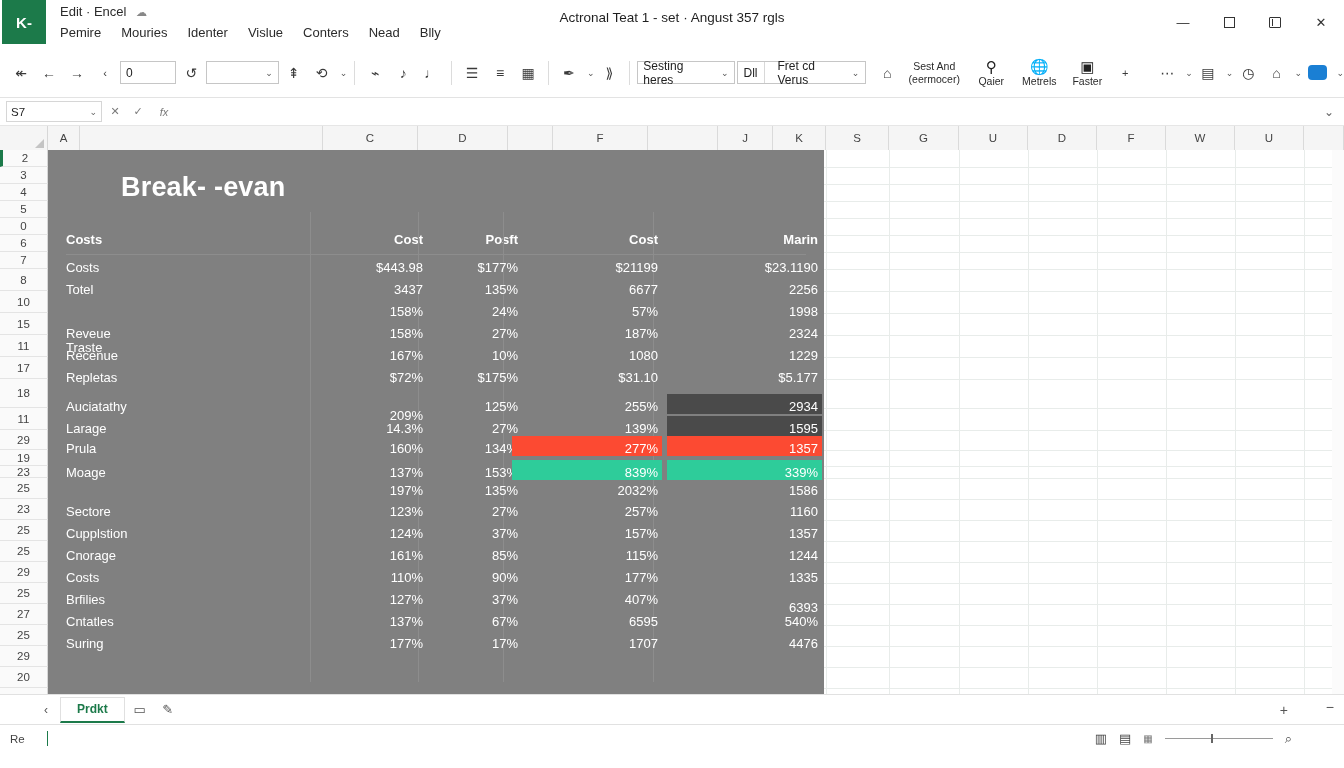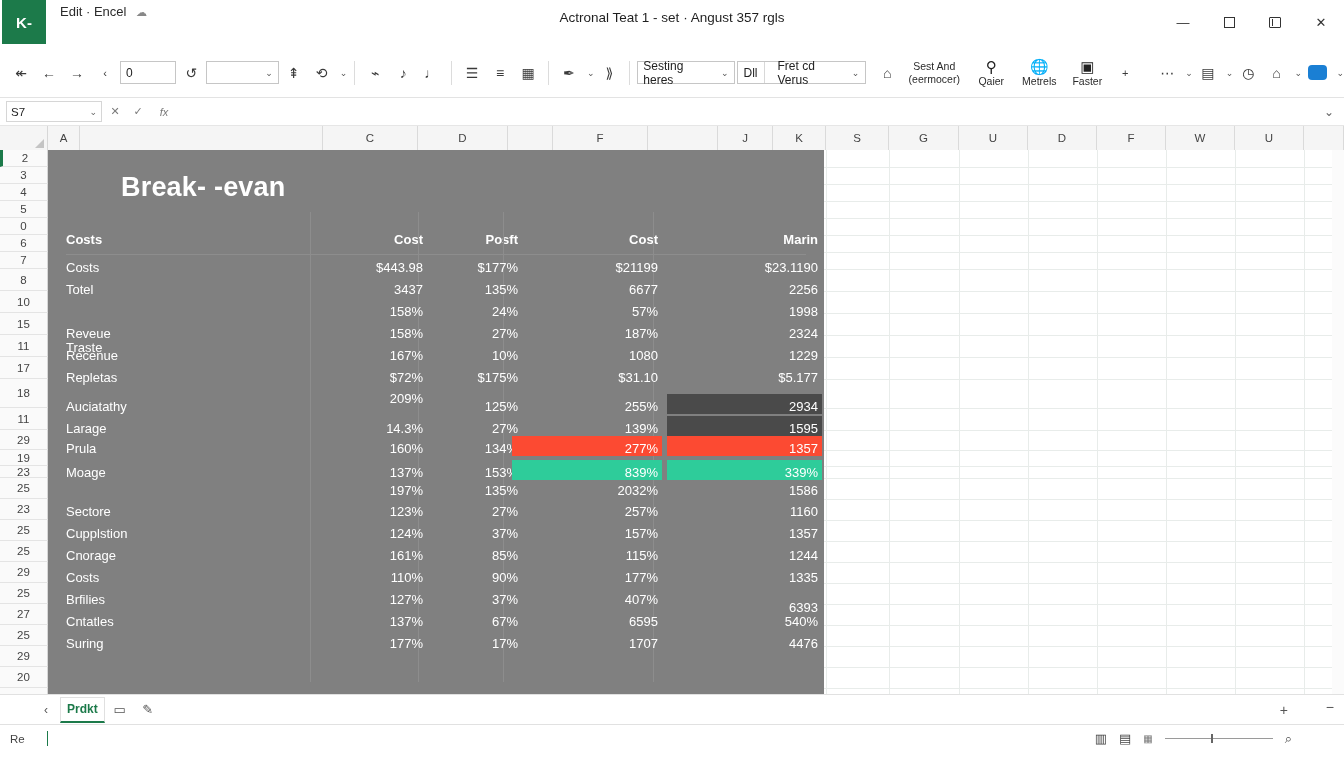--- a/index.html
+++ b/index.html
@@ -125,21 +125,21 @@
   .cell.r { justify-content:flex-end; }
   .vline { position:absolute; width:1px; background:#8d8d8d; }
   .hline { position:absolute; height:1px; background:#8d8d8d; }
   .hl { position:absolute; height:20px; }
 
   
   .tabsbar { position:relative; height:30px; background:#fff; border-top:1px solid #e1e1e1;
              display:flex; align-items:center; padding-left:34px; gap:2px; }
   .navarrow { width:24px; height:24px; display:flex; align-items:center; justify-content:center;
               font-size:12px; color:#555; }
-  .stab { height:26px; padding:0 6px; display:flex; align-items:center;
+  .stab { height:26px; padding:0 16px; display:flex; align-items:center;
           font-size:12px; color:#1c7a4a; font-weight:600;
           border:1px solid #e0e0e0; border-bottom:2px solid #1c7a4a; background:#fff; }
   .tabbtn { width:26px; height:24px; display:flex; align-items:center; justify-content:center;
             font-size:13px; color:#555; }
   .plus-r { position:absolute; right:56px; top:7px; font-size:14px; color:#555; }
   .minus-r { position:absolute; right:10px; top:4px; font-size:14px; color:#555; }
 
   
   .status { position:relative; height:28px; background:#fff; border-top:1px solid #e1e1e1;
             display:flex; align-items:center; padding:0 10px; }
@@ -155,20 +155,29 @@
 </head>
 <body>
 
 <div class="app">
 
   <div class="titlebar">
     <div class="logo">K-</div>
     <div class="doc-label">
       <span>Edit · Encel</span>
       <span class="cloud">☁</span>
+    </div>
+    <div class="menus">
+      <span>Pemire</span>
+      <span>Mouries</span>
+      <span>Identer</span>
+      <span>Vislue</span>
+      <span>Conters</span>
+      <span>Nead</span>
+      <span>Blly</span>
     </div>
     <div class="win-title">Actronal Teat 1 - set · Angust 357 rgls</div>
     <div class="wincontrols">
       <div>—</div>
       <div>
           <span class="sqbox"></span>
         </div>
       <div>
           <span class="sqbox2"></span>
         </div>
@@ -401,21 +410,21 @@
             <div class="cell r" style="left: 270px; top: 194px; width: 105px;">167%</div>
             <div class="cell r" style="left: 385px; top: 194px; width: 85px;">10%</div>
             <div class="cell r" style="left: 470px; top: 194px; width: 140px;">1080</div>
             <div class="cell r" style="left: 625px; top: 194px; width: 145px;">1229</div>
             <div class="cell" style="left: 18px; top: 216px; width: 240px;">Repletas</div>
             <div class="cell r" style="left: 270px; top: 216px; width: 105px;">$72%</div>
             <div class="cell r" style="left: 385px; top: 216px; width: 85px;">$175%</div>
             <div class="cell r" style="left: 470px; top: 216px; width: 140px;">$31.10</div>
             <div class="cell r" style="left: 625px; top: 216px; width: 145px;">$5.177</div>
             <div class="cell" style="left: 18px; top: 245px; width: 240px;">Auciatathy</div>
-            <div class="cell r" style="left: 270px; top: 237px; width: 105px;">209%</div>
+            <div class="cell r" style="left: 270px; top: 254px; width: 105px;">209%</div>
             <div class="cell r" style="left: 385px; top: 245px; width: 85px;">125%</div>
             <div class="cell r" style="left: 470px; top: 245px; width: 140px;">255%</div>
             <div class="hl" style="left: 619px; top: 244px; width: 155px; background: rgb(74, 74, 74);"></div>
             <div class="cell r" style="left: 625px; top: 245px; width: 145px;">2934</div>
             <div class="cell" style="left: 18px; top: 267px; width: 240px;">Larage</div>
             <div class="cell r" style="left: 270px; top: 267px; width: 105px;">14.3%</div>
             <div class="cell r" style="left: 385px; top: 267px; width: 85px;">27%</div>
             <div class="cell r" style="left: 470px; top: 267px; width: 140px;">139%</div>
             <div class="hl" style="left: 619px; top: 266px; width: 155px; background: rgb(74, 74, 74);"></div>
             <div class="cell r" style="left: 625px; top: 267px; width: 145px;">1595</div>

